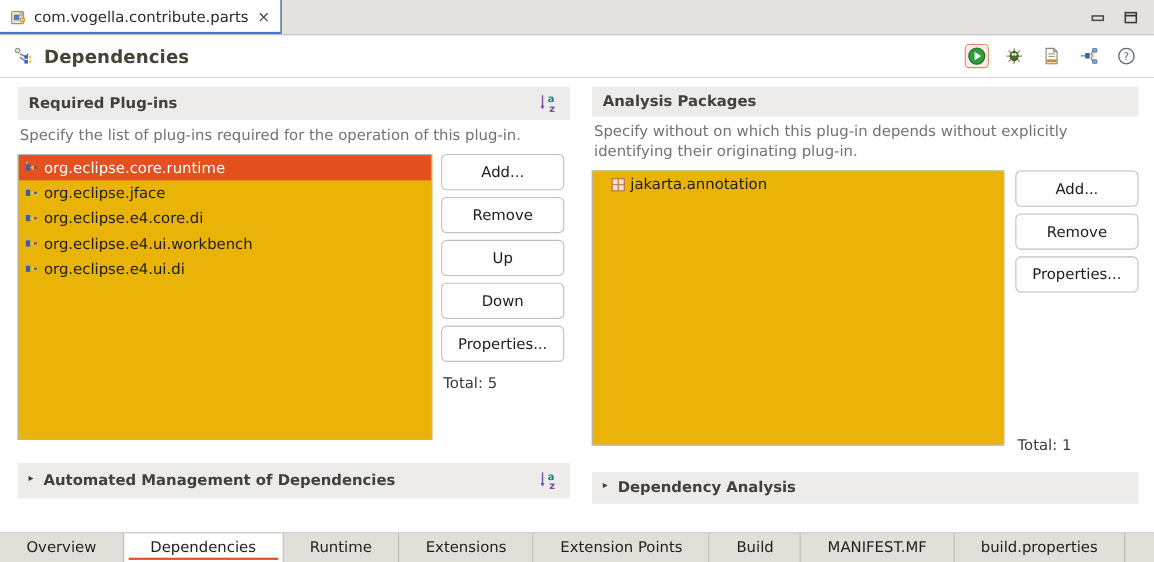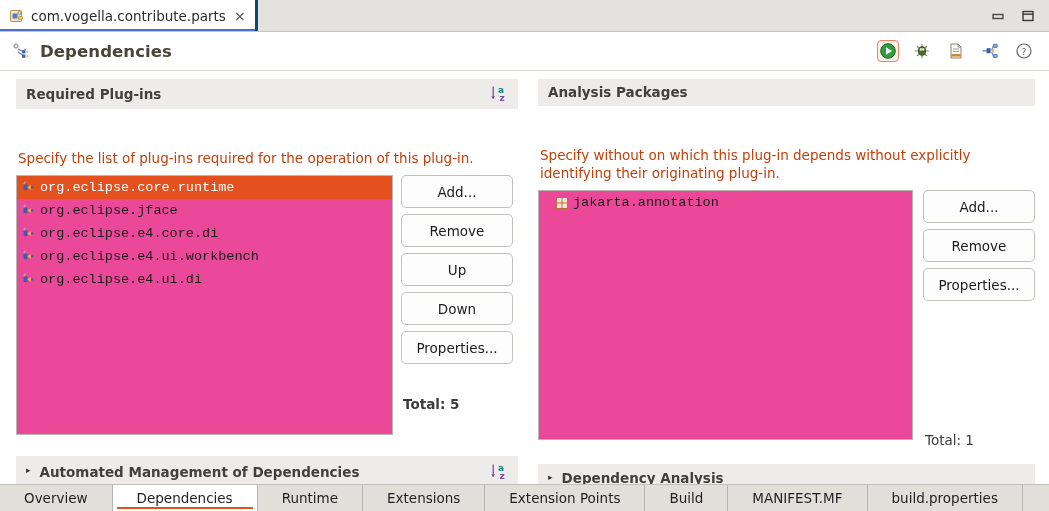--- a/index.html
+++ b/index.html
@@ -26,21 +26,21 @@
     display: flex;
     align-items: stretch;
   }
   .editor-tab {
     position: relative;
     display: flex;
     align-items: center;
     gap: 6px;
     padding: 0 9px 0 9px;
     background: #ffffff;
-    border-right: 3px solid #0c4a6e;
+    border-right: 1px solid #0c4a6e;
     min-width: 0;
   }
   .editor-tab.active::after {
     content: "";
     position: absolute;
     left: 0; right: 0; bottom: 0;
     height: 2px;
     background: #4a6fd0;
   }
   .editor-tab-label {
@@ -118,36 +118,34 @@
     background: #edecea;
     padding: 5px 10px 6px 10px;
     display: flex;
     align-items: center;
     font-weight: bold;
     font-size: 13.5px;
     color: #43403c;
   }
   .section-header .sh-title { flex: 1 1 auto; }
   .section-desc {
-    padding: 24px 2px 8px 2px;
-    font-size: 13.5px;
-    color: #c2410c;
+    padding: 5px 2px 8px 2px;
+    font-size: 13.5px;
+    color: #737373;
     line-height: 18px;
-    margin-top: 16px;
   }
 
   
   .list-row { display: flex; align-items: flex-start; }
   .listbox {
     border: 1px solid #b9b6b2;
-    background: #ec4899;
+    background: #eab308;
     box-sizing: border-box;
     overflow: hidden;
     position: relative;
-    font-family: Liberation Mono, monospace;
   }
   .listbox.left { width: 377px; height: 260px; }
   .listbox.right { width: 381px; height: 250px; padding-left: 12px; }
   .list-item {
     display: flex;
     align-items: center;
     gap: 4px;
     padding: 2px 4px 2px 4px;
     font-size: 13.5px;
     color: #1d1d1d;
@@ -409,21 +407,21 @@
           <span class="list-item-label">org.eclipse.e4.ui.di</span>
         </div>
       </div>
 
       <div class="btn-stack">
         <button class="btn">Add...</button>
         <button class="btn">Remove</button>
         <button class="btn">Up</button>
         <button class="btn">Down</button>
         <button class="btn">Properties...</button>
-        <div class="total-label" style="margin-top:26px;margin-left:2px;font-weight:bold;">Total: 5</div>
+        <div class="total-label" style="margin-top:6px;margin-left:2px;">Total: 5</div>
       </div>
     </div>
 
     <div class="collapsed-section" style="margin-top:21px;">
       <span class="twisty">▸</span>
       <span class="cs-title">Automated Management of Dependencies</span>
       <span style="cursor:pointer">
         <svg width="18" height="19" viewBox="0 0 18 19">
           <path d="M3.2 2.5 v12" stroke="#7b4f9e" stroke-width="1.3"></path>
           <path d="M1.3 12.2 L3.2 15 L5.1 12.2 Z" fill="#7b4f9e"></path>

